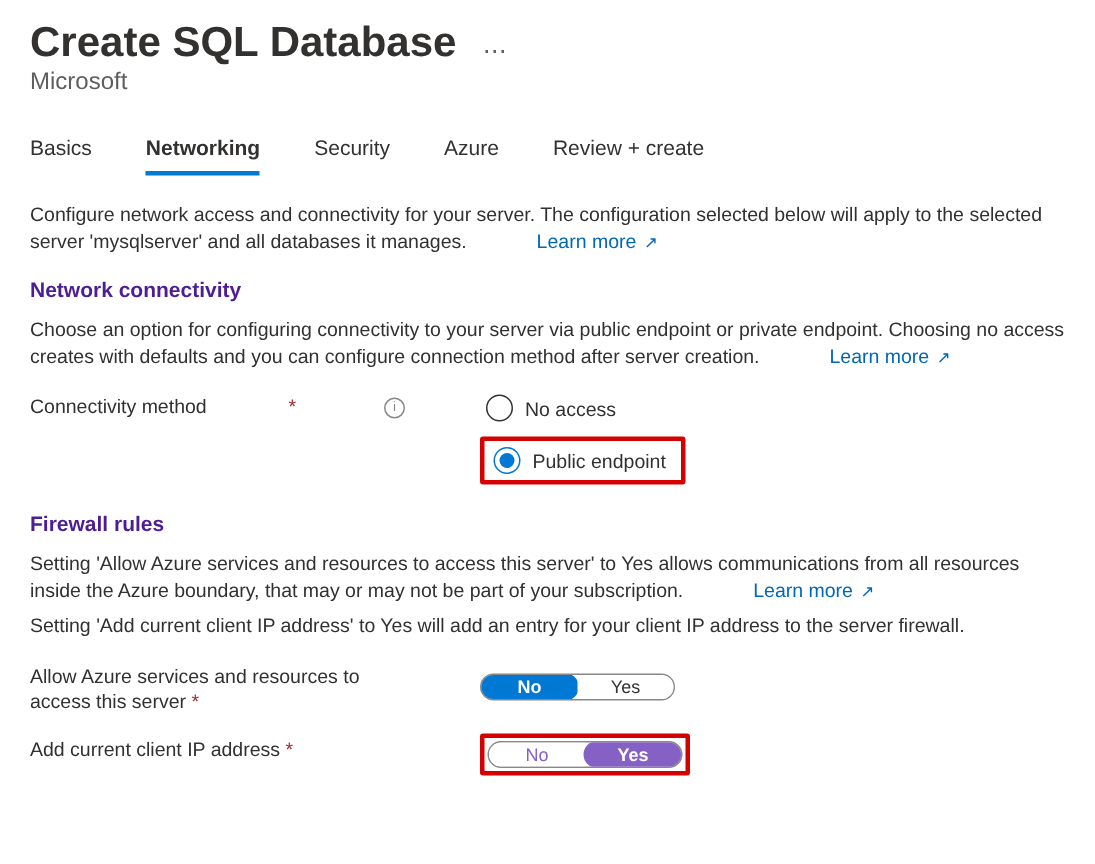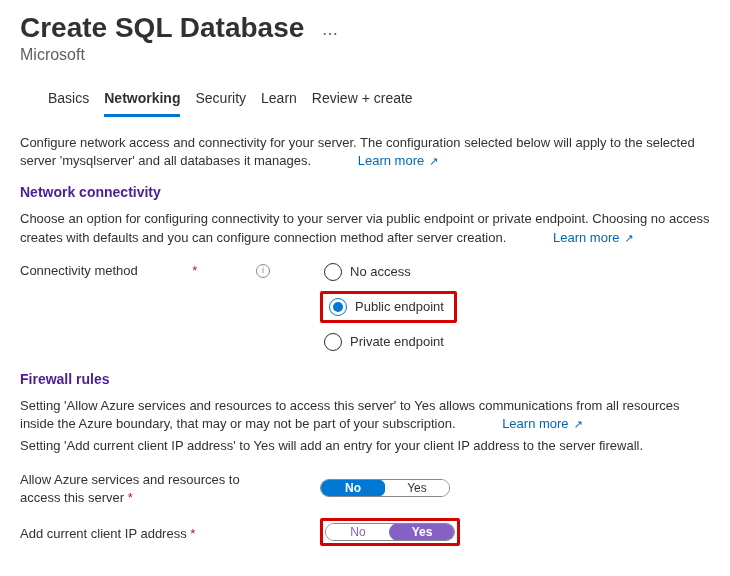--- a/index.html
+++ b/index.html
@@ -14,24 +14,23 @@
     .page-title {
       font-size: 28px;
       font-weight: 600;
       color: #323130;
       display: inline-block;
     }
     .ellipsis { font-size: 16px; color: #605e5c; margin-left: 14px; vertical-align: middle; }
     .subtitle { font-size: 16px; color: #605e5c; margin-top: 2px; margin-bottom: 22px; }
     .tabs {
       display: flex;
-      gap: 15px;
+      gap: 36px;
       border-bottom: 1px solid transparent;
       margin-bottom: 16px;
-      margin-left: 28px;
     }
     .tab {
       font-size: 14px;
       color: #323130;
       padding: 4px 0 8px 0;
       cursor: pointer;
       border-bottom: 3px solid transparent;
     }
     .tab.active {
       font-weight: 600;
@@ -157,21 +156,21 @@
 <div>
   <span class="page-title">Create SQL Database</span>
   <span class="ellipsis">⋯</span>
 </div>
 <div class="subtitle">Microsoft</div>
 
 <div class="tabs">
   <div class="tab">Basics</div>
   <div class="tab active">Networking</div>
   <div class="tab">Security</div>
-  <div class="tab">Learn</div>
+  <div class="tab">Azure</div>
   <div class="tab">Review + create</div>
 </div>
 
 <p class="desc">
   <span>Configure network access and connectivity for your server. The configuration selected below will apply to the selected server 'mysqlserver' and all databases it manages.</span>
   <a class="link"><span>Learn more</span><span class="ext-icon"> ↗</span></a>
 </p>
 
 <h3 class="section">Network connectivity</h3>
 
@@ -192,24 +191,20 @@
       <span>No access</span>
     </label>
     <div class="highlight-red">
       <label class="radio-option">
         <span class="radio-circle selected">
             <span class="radio-dot"></span>
           </span>
         <span>Public endpoint</span>
       </label>
     </div>
-    <label class="radio-option">
-      <span class="radio-circle"></span>
-      <span>Private endpoint</span>
-    </label>
   </div>
 </div>
 
 <h3 class="section" style="margin-top:18px;">Firewall rules</h3>
 
 <p class="desc" style="margin-bottom:4px;">
   <span>Setting 'Allow Azure services and resources to access this server' to Yes allows communications from all resources inside the Azure boundary, that may or may not be part of your subscription.</span>
   <a class="link"><span>Learn more</span><span class="ext-icon"> ↗</span></a>
 </p>
 <p class="desc">Setting 'Add current client IP address' to Yes will add an entry for your client IP address to the server firewall.</p>
@@ -220,21 +215,21 @@
     <span class="req">*</span>
   </div>
   <div class="toggle-wrap">
     <div class="toggle blue">
       <div class="half sel">No</div>
       <div class="half">Yes</div>
     </div>
   </div>
 </div>
 
-<div class="field-row" style="align-items:center; margin-top:12px;">
+<div class="field-row" style="margin-top:12px;">
   <div class="field-label-multi">
     <span>Add current client IP address</span>
     <span class="req">*</span>
   </div>
   <div class="toggle-wrap">
     <span class="highlight-red-r">
       <div class="toggle purple">
         <div class="half">No</div>
         <div class="half sel">Yes</div>
       </div>

